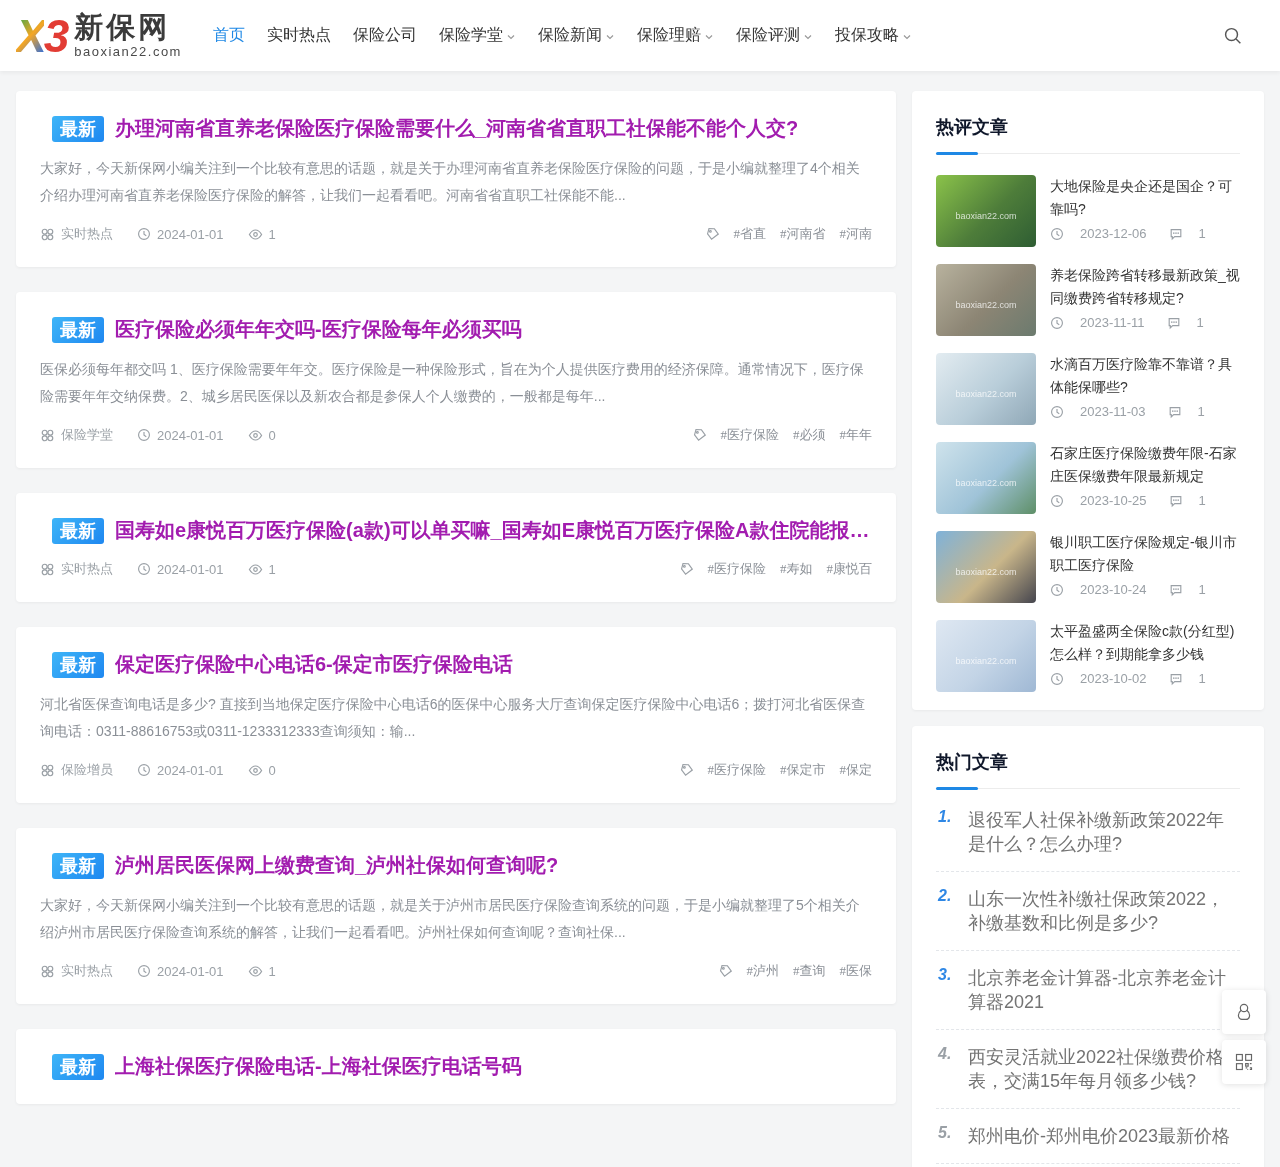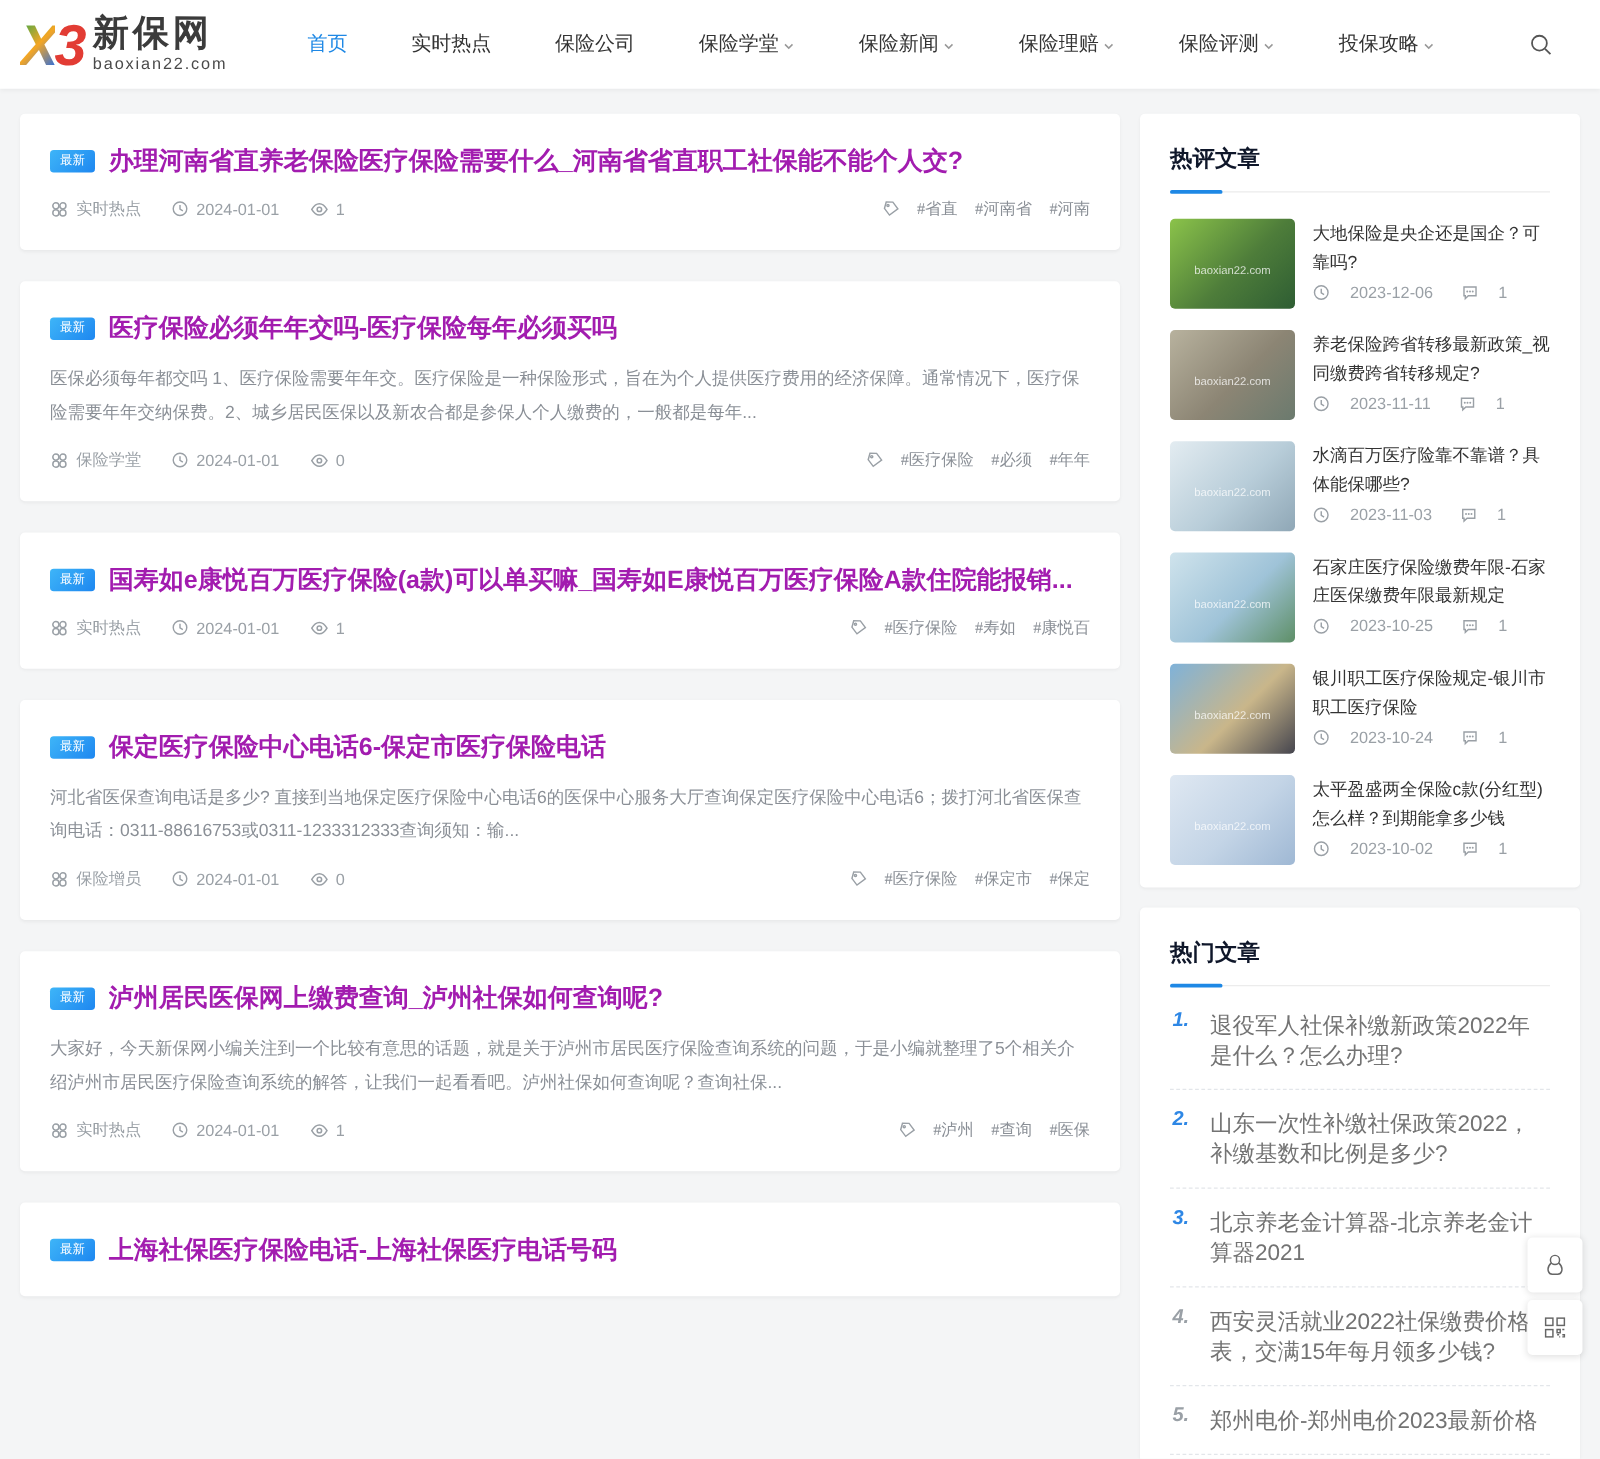--- a/index.html
+++ b/index.html
@@ -11,37 +11,37 @@
   .header { height:71px; background:#fff; display:flex; align-items:center;
     padding:0 36px 0 16px; box-shadow:0 2px 4px rgba(0,0,0,.05); position:relative; z-index:5; }
   .logo { display:flex; align-items:center; }
   .logo-mark { font-size:46px; font-weight:800; font-style:italic; line-height:1; letter-spacing:-3px; }
   .logo-x { background:linear-gradient(135deg,#3aa94c 10%,#f5a623 50%,#2b6de0 90%);
     -webkit-background-clip:text; background-clip:text; color:transparent; }
   .logo-3 { color:#e23c34; }
   .logo-text { margin-left:8px; }
   .logo-name { font-size:29px; font-weight:700; color:#3b3b3b; letter-spacing:3px; line-height:30px; }
   .logo-domain { font-size:13px; color:#4a4a4a; letter-spacing:1.5px; }
-  .nav { display:flex; align-items:center; margin-left:64px; gap:51px; }
+  .nav { display:flex; align-items:center; margin-left:31px; gap:22px; }
   .nav-item { font-size:16px; color:#333; display:flex; align-items:center; gap:3px; }
   .nav-item.active { color:#1e88e5; }
   .caret { display:inline-flex; margin-top:3px; }
   .search-btn { margin-left:auto; display:flex; align-items:center; }
 
   
   .page { display:flex; padding:20px 16px 0; gap:16px; align-items:flex-start; }
   .content { width:880px; flex:0 0 880px; }
   .sidebar { width:352px; flex:0 0 352px; }
 
   
   .card { background:#fff; border-radius:4px; padding:24px; margin-bottom:25px;
     box-shadow:0 1px 3px rgba(0,0,0,.05); }
   .card-title { display:flex; align-items:center; gap:11px; }
   .badge { flex:0 0 auto; background:linear-gradient(135deg,#3eb5f8,#1e87f0); color:#fff;
-    font-size:10px; font-weight:400; padding:4px 8px; border-radius:3px; line-height:1; }
+    font-size:18px; font-weight:700; padding:4px 8px; border-radius:3px; line-height:1;margin-left:12px; }
   .title-link { font-size:20px; font-weight:700; color:#a21caf; white-space:nowrap;
     overflow:hidden; text-overflow:ellipsis; }
   .excerpt { margin-top:13px; font-size:14px; color:#8a8f96; line-height:27px;
     display:-webkit-box; -webkit-line-clamp:2; -webkit-box-orient:vertical; overflow:hidden; }
   .meta { margin-top:16px; display:flex; align-items:center; justify-content:space-between;
     font-size:13px; color:#9aa0a6; }
   .meta-left { display:flex; align-items:center; gap:24px; }
   .meta-item { display:flex; align-items:center; gap:6px; }
   .meta-right { display:flex; align-items:center; gap:14px; color:#8a8f96; }
   .meta-right .tag-list { display:flex; gap:14px;font-family:Liberation Serif, serif; }
@@ -158,20 +158,21 @@
 
 <div class="page">
 
   <main class="content">
 
       <article class="card">
         <h2 class="card-title">
           <span class="badge">最新</span>
           <a class="title-link">办理河南省直养老保险医疗保险需要什么_河南省省直职工社保能不能个人交?</a>
         </h2>
+        <p class="excerpt">大家好，今天新保网小编关注到一个比较有意思的话题，就是关于办理河南省直养老保险医疗保险的问题，于是小编就整理了4个相关介绍办理河南省直养老保险医疗保险的解答，让我们一起看看吧。河南省省直职工社保能不能...</p>
         <div class="meta">
           <span class="meta-left">
             <span class="meta-item">
               <svg class="ic" width="15" height="15" viewBox="0 0 16 16">
                 <circle cx="5" cy="5" r="2.6"></circle>
                 <circle cx="11" cy="5" r="2.6"></circle>
                 <circle cx="5" cy="11" r="2.6"></circle>
                 <circle cx="11" cy="11" r="2.6"></circle>
               </svg>
               <span>实时热点</span>

